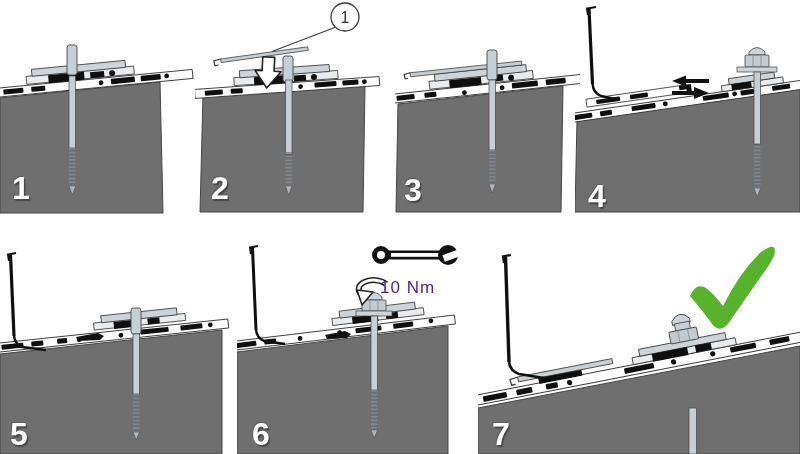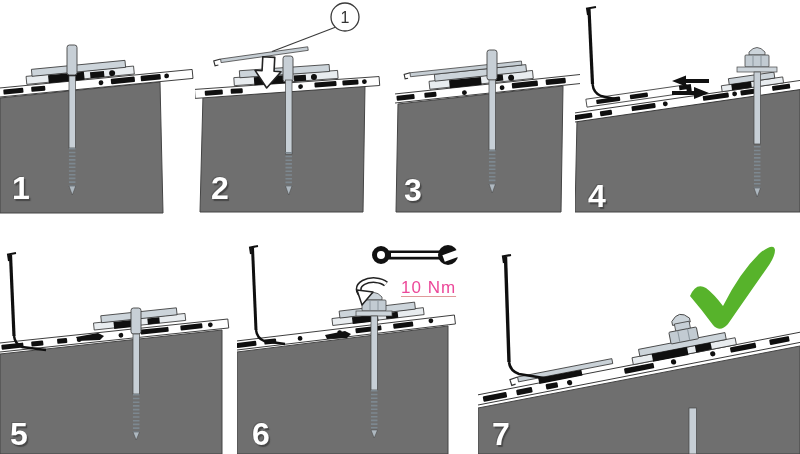--- a/index.html
+++ b/index.html
@@ -10,24 +10,23 @@
   .panel{position:absolute;}
   .panel svg{display:block;}
   .step-number{
     position:absolute;
     font:700 32px/1 "Liberation Sans",sans-serif;
     color:#ffffff;
     text-shadow:1.5px 1.5px 1px rgba(40,40,40,.55), -1px -1px 0 rgba(60,60,60,.35);
     user-select:none;
   }
   .torque-label{
-    position:absolute;left:401px;top:279px;
+    position:absolute;left:380px;top:279px;
     font:400 17px/1.1 "Liberation Sans",sans-serif;
-    color:#ec4899;letter-spacing:1px;
-    text-decoration:underline;
+    color:#4c1d95;letter-spacing:1px;
     text-decoration-color:#e09a9a;
     text-decoration-thickness:1px;
     text-underline-offset:3px;
   }
   .callout-text{
     font:400 16px "Liberation Sans",sans-serif;
     fill:#333333;
   }
 </style>
 </head>

